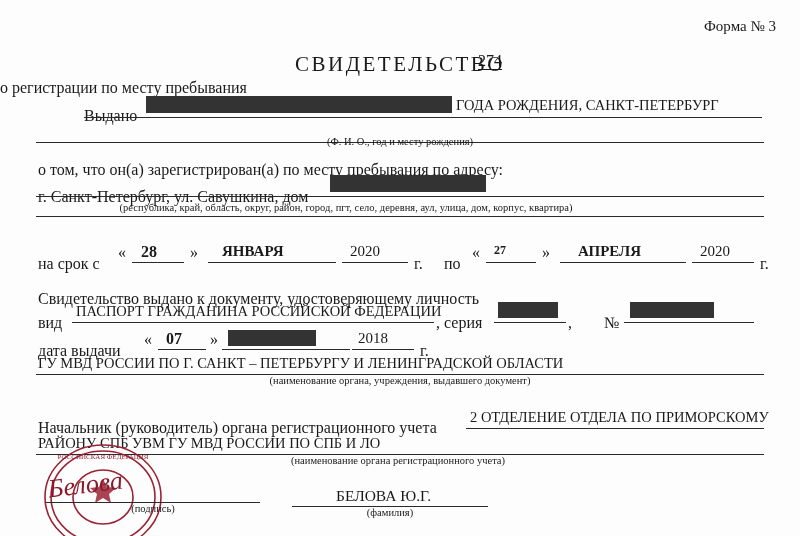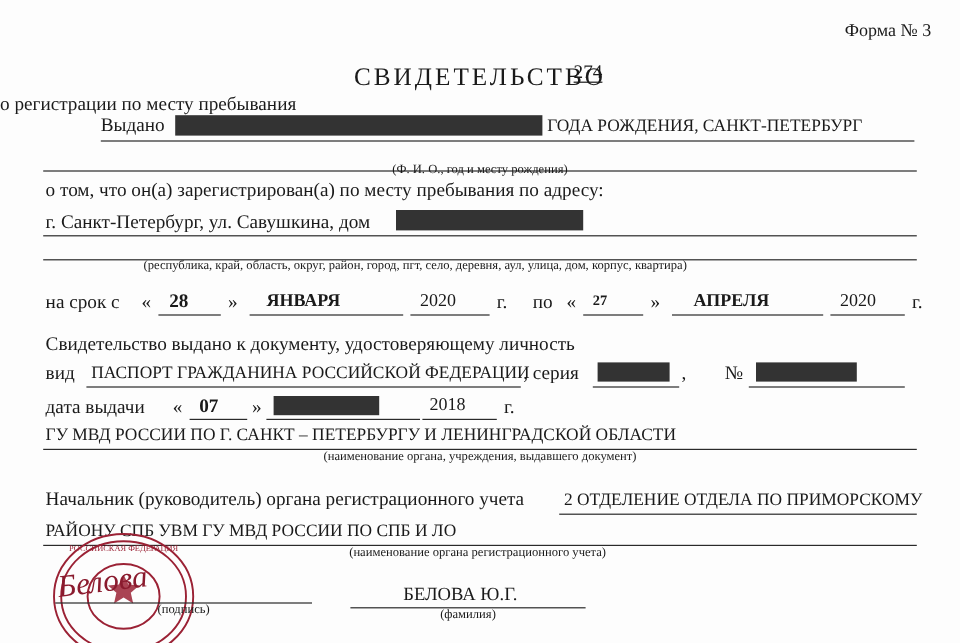--- a/index.html
+++ b/index.html
@@ -48,20 +48,21 @@
   }
   .subtitle {
     top: 79px;
     left: 0;
     width: 684px;
     font-size: 16px;
   }
 
   .row-label {
     font-size: 16px;
+    margin-top: 11px;
   }
 
   
   .rule {
     border-bottom: 1px solid #2a2a2a;
     height: 0;
   }
 
   .redact {
     background: #333333;
@@ -117,21 +118,21 @@
   <div class="abs rule" style="top:142px; left:36px; width:728px;"></div>
   <div class="abs caption" style="top:136px; left:0; width:800px;">(Ф. И. О., год и месту рождения)</div>
 
   <div class="abs row-label" style="top:150px; left:38px;">о том, что он(а) зарегистрирован(а) по месту пребывания по адресу:</div>
 
   <div class="abs row-label" style="top:177px; left:38px;">г. Санкт-Петербург, ул. Савушкина, дом</div>
   <div class="abs redact" style="top:175px; left:330px; width:156px; height:17px;"></div>
   <div class="abs rule" style="top:196px; left:36px; width:728px;"></div>
 
   <div class="abs rule" style="top:216px; left:36px; width:728px;"></div>
-  <div class="abs caption" style="top:216px; left:0; width:692px;">(республика, край, область, округ, район, город, пгт, село, деревня, аул, улица, дом, корпус, квартира)</div>
+  <div class="abs caption" style="top:202px; left:0; width:692px;">(республика, край, область, округ, район, город, пгт, село, деревня, аул, улица, дом, корпус, квартира)</div>
 
   <div class="abs row-label" style="top:244px; left:38px;">на срок с</div>
   <div class="abs quote" style="top:244px; left:118px;">«</div>
   <div class="abs" style="top:243px; left:141px; font-size:16px; font-weight:bold;">28</div>
   <div class="abs rule" style="top:262px; left:132px; width:52px;"></div>
   <div class="abs quote" style="top:244px; left:190px;">»</div>
   <div class="abs" style="top:243px; left:222px; font-size:15px; font-weight:bold;">ЯНВАРЯ</div>
   <div class="abs rule" style="top:262px; left:208px; width:128px;"></div>
   <div class="abs" style="top:243px; left:350px; font-size:15px;">2020</div>
   <div class="abs rule" style="top:262px; left:342px; width:66px;"></div>

